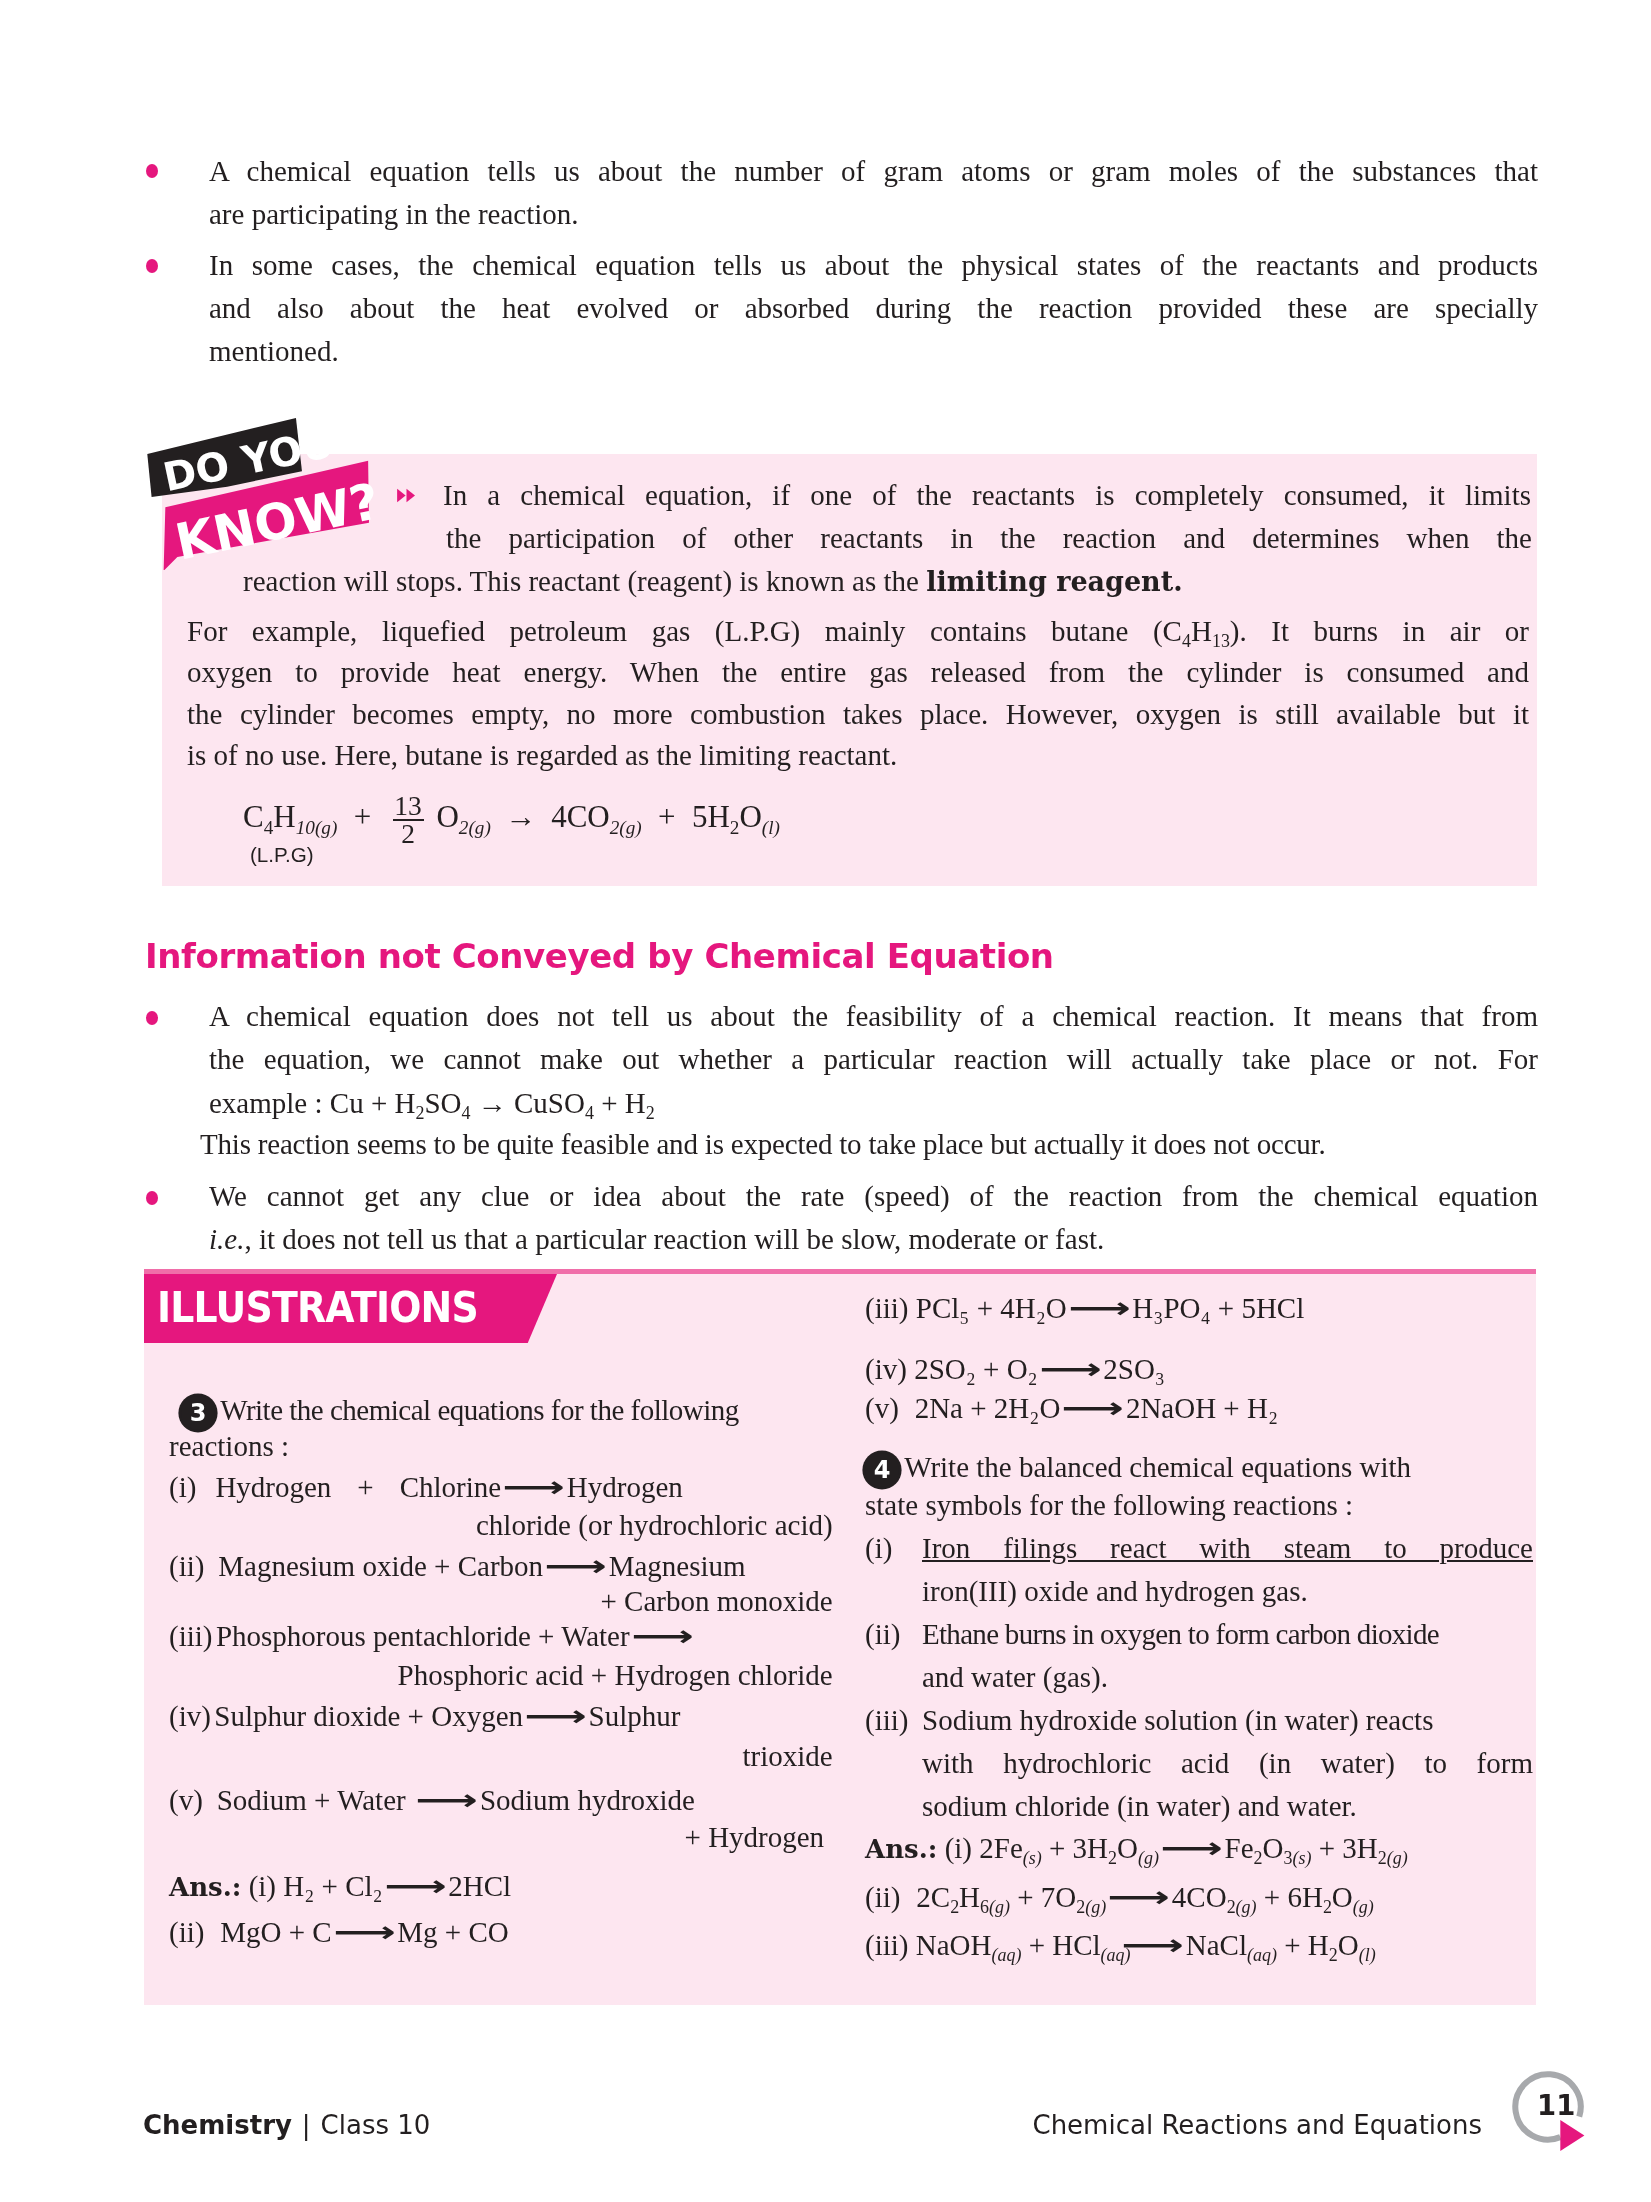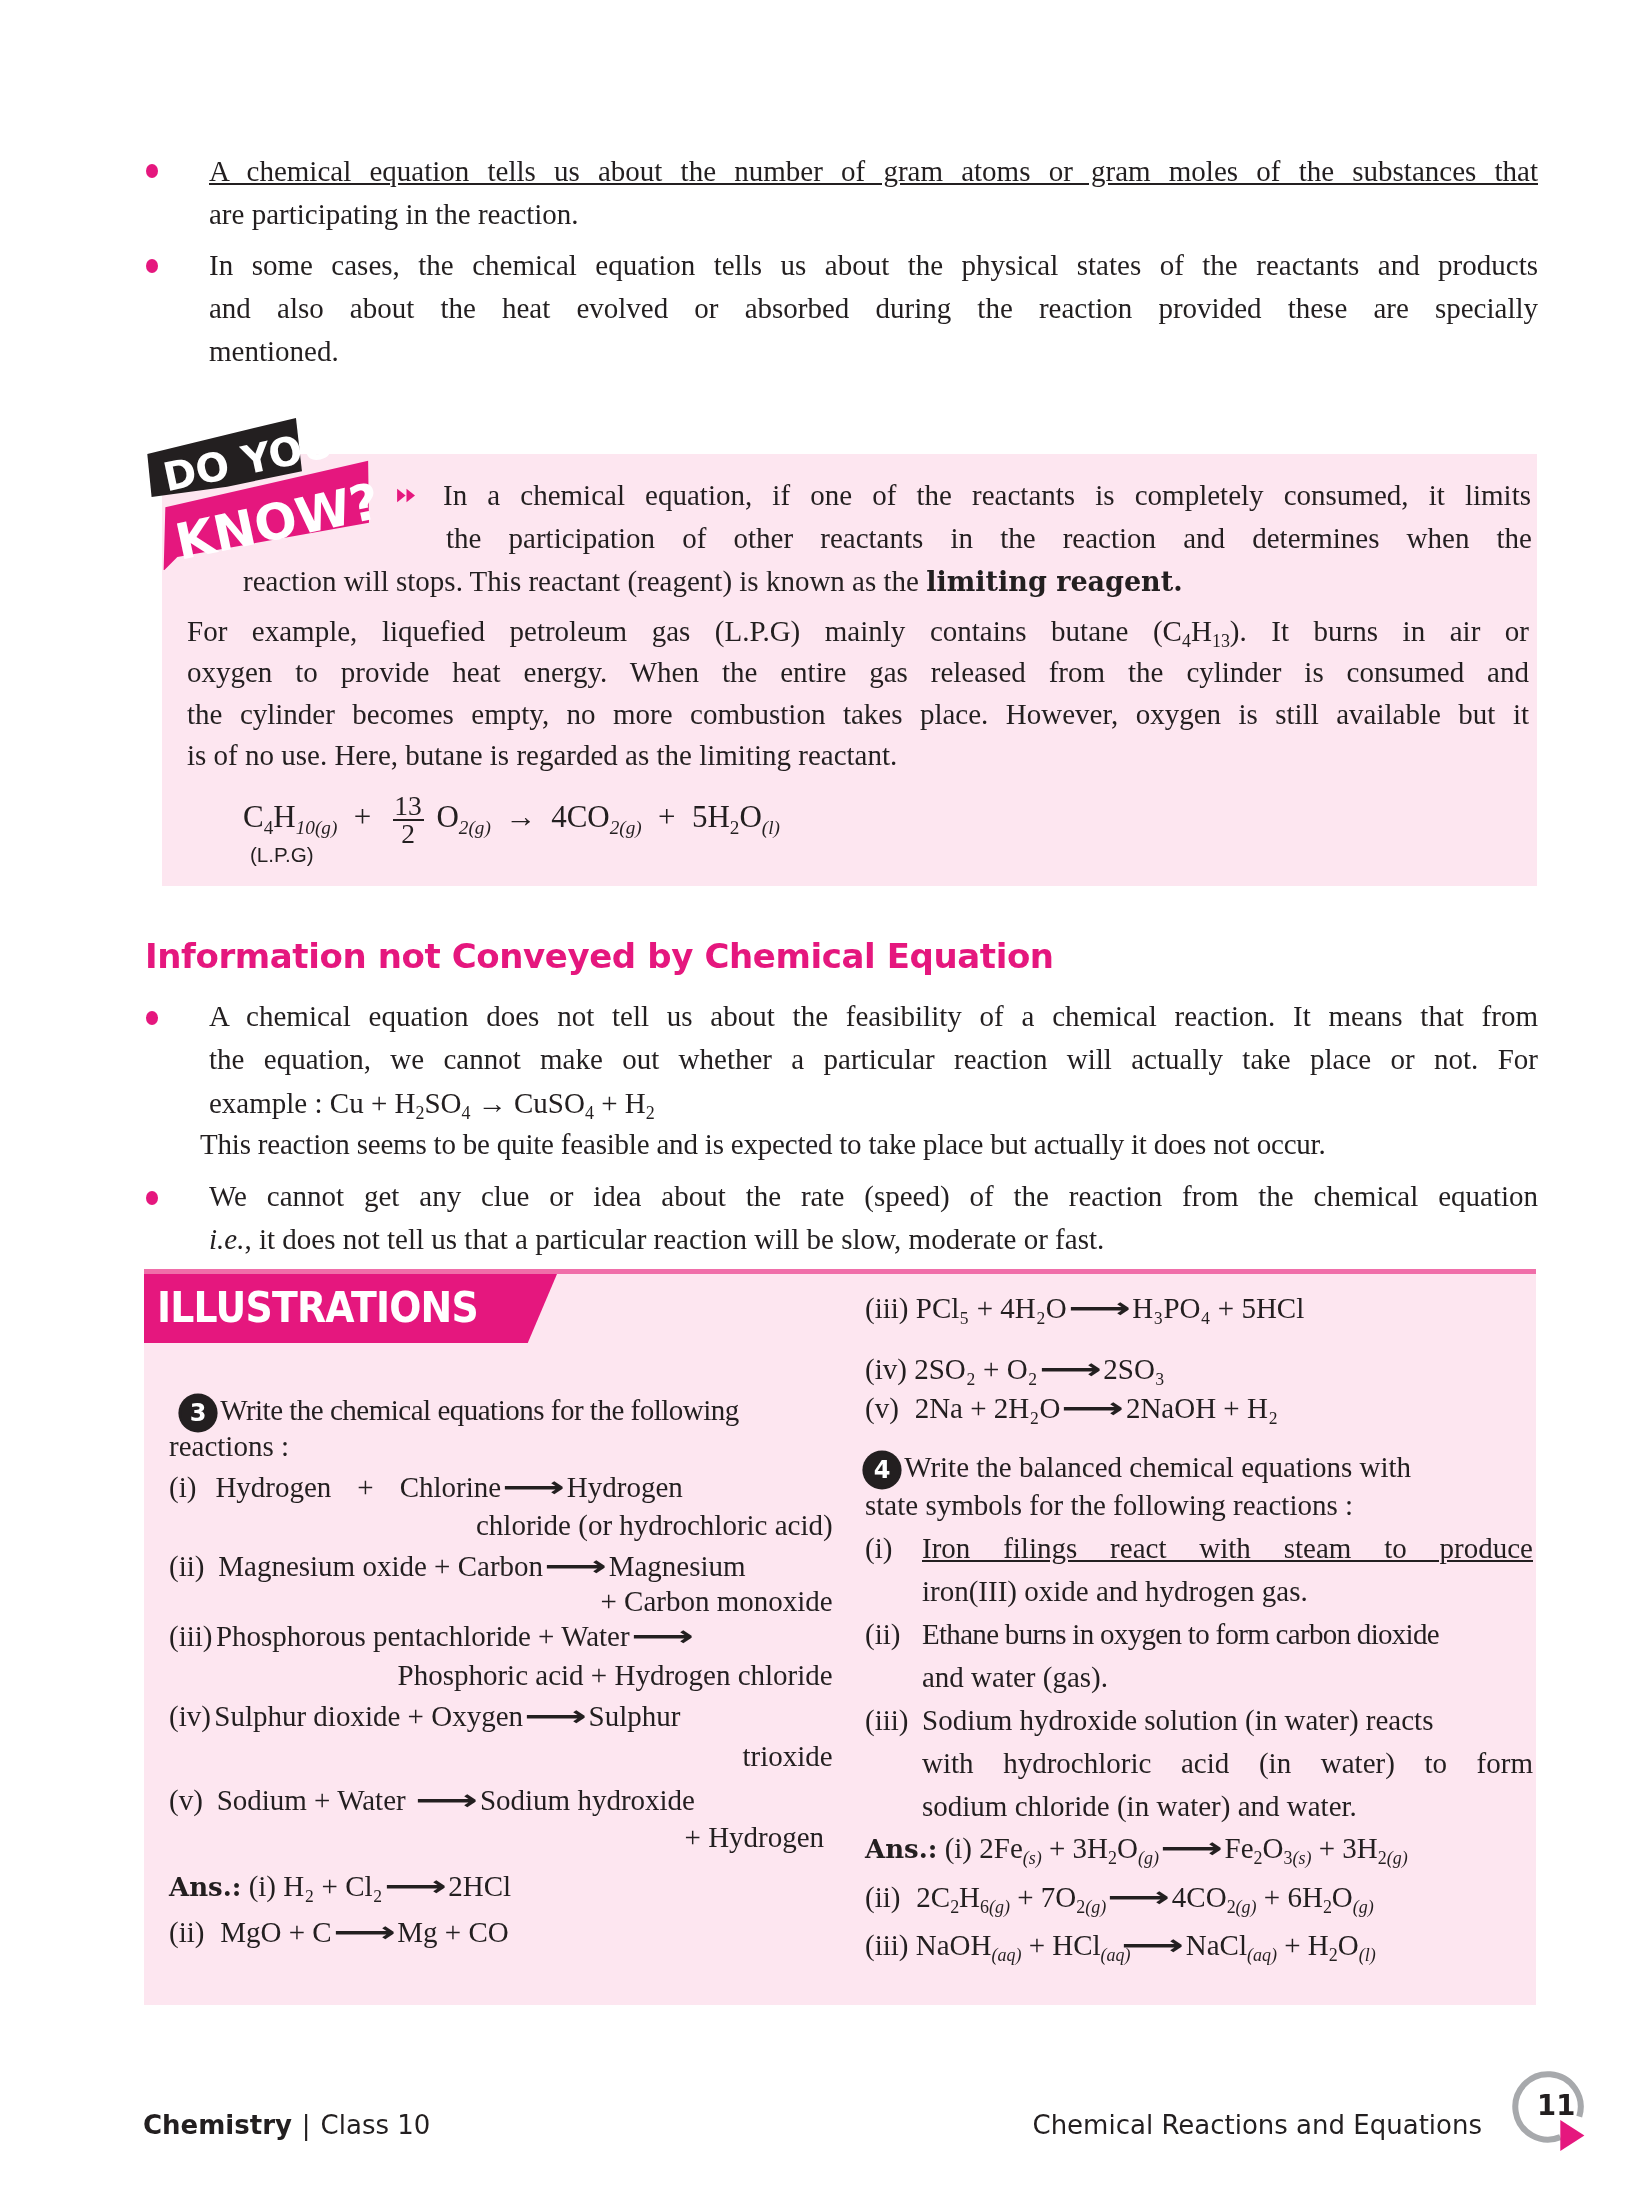--- a/index.html
+++ b/index.html
@@ -32,21 +32,21 @@
   .footer-right { position:absolute; right:169px; top:2110px; font-family:"DejaVu Sans", sans-serif; font-size:26px; color:#231f20; }
   .page-num { position:absolute; left:1538px; top:2110px; font-family:"DejaVu Sans", sans-serif; font-weight:bold; font-size:27.5px; color:#231f20; }
   .frac { display:inline-block; vertical-align:middle; text-align:center; font-size:27.5px; line-height:26px; margin:0 5.2px; }
   .frac span { display:block; }
   .frac .top { border-bottom:2.6px solid #231f20; padding:0 1.7px; }
 </style>
 </head>
 <body>
 
 <div class="bullet" style="left:146px; top:164px;"></div>
-<div class="para body-text justify-all" style="left:209px; top:150px; width:1329px;text-decoration:underline;">A chemical equation tells us about the number of gram atoms or gram moles of the substances that</div>
+<div class="para body-text justify-all" style="left:209px; top:150px; width:1329px;">A chemical equation tells us about the number of gram atoms or gram moles of the substances that</div>
 <div class="para body-text" style="left:209px; top:193px; width:1329px;">are participating in the reaction.</div>
 
 <div class="bullet" style="left:146px; top:259px;"></div>
 <div class="para body-text justify-all" style="left:209px; top:244px; width:1329px;">In some cases, the chemical equation tells us about the physical states of the reactants and products</div>
 <div class="para body-text justify-all" style="left:209px; top:287px; width:1329px;">and also about the heat evolved or absorbed during the reaction provided these are specially</div>
 <div class="para body-text" style="left:209px; top:330px; width:1329px;">mentioned.</div>
 
 <div class="dyk-box"></div>
 <svg class="dyk-badge" viewBox="0 0 270 185">
   <polygon points="5,50 178,8 185,70 98,88 10,100" fill="#231f20"></polygon>

